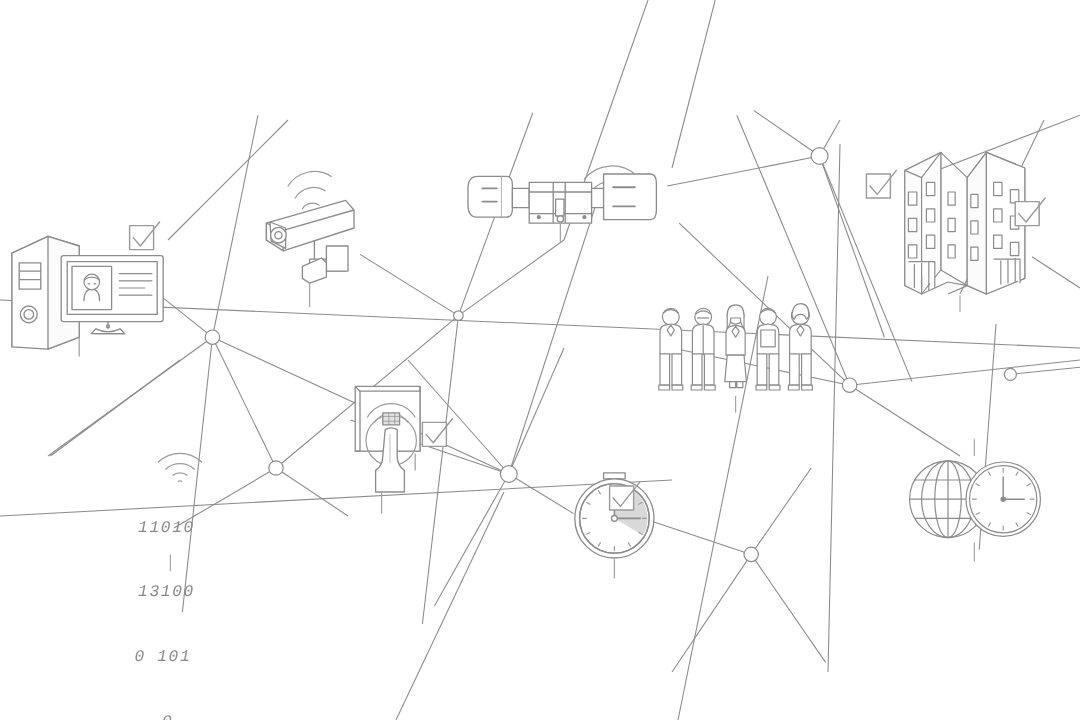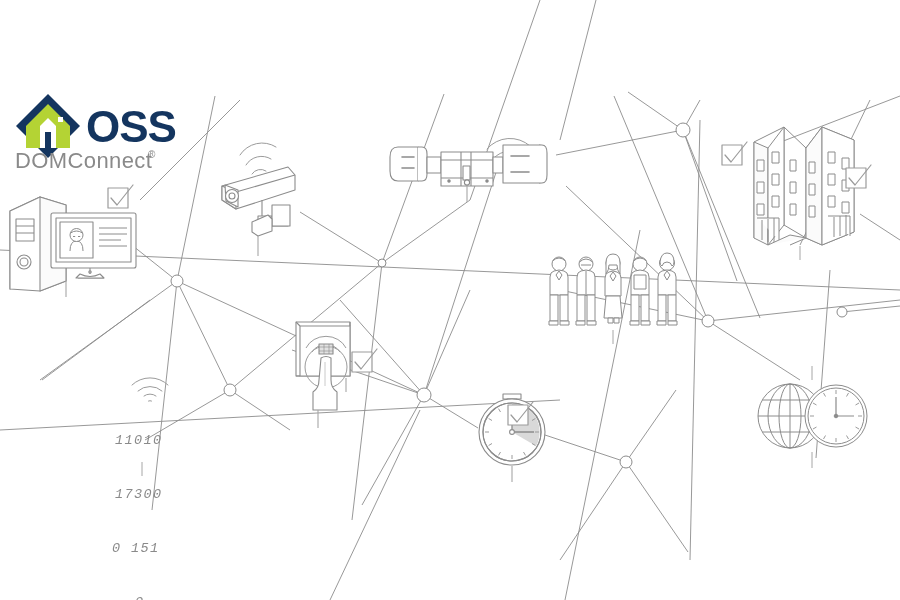--- a/index.html
+++ b/index.html
@@ -404,38 +404,21 @@
           <rect x="0" y="0" width="20" height="20" fill="#ffffff"></rect>
           <path d="M3 10 L9 17 L25 -3"></path>
         </g>
         <g fill="none" stroke="#9b9b9b" stroke-width="1.2" stroke-linejoin="round" stroke-linecap="round" transform="translate(508,405)">
           <rect x="0" y="0" width="20" height="20" fill="#ffffff"></rect>
           <path d="M3 10 L9 17 L25 -3"></path>
         </g>
       </g>
   </svg>
 
-  <div class="brand-wrap">
-    <svg class="brand-svg" width="190" height="80" viewBox="0 0 190 80">
-
-      <g>
-        <path d="M34 2 L66 34 L34 66 L2 34 Z" fill="#14355f"></path>
-        <path d="M34 12 L56 34 L56 56 L12 56 L12 34 Z" fill="#b4d334"></path>
-        <path d="M26 34 L34 26 L42 34 L42 56 L26 56 Z" fill="#ffffff"></path>
-        <rect x="31" y="40" width="6" height="16" fill="#14355f"></rect>
-        <rect x="44" y="25" width="5" height="5" fill="#ffffff"></rect>
-      </g>
-
-      <text x="72" y="50" font-family="'Liberation Sans', sans-serif" font-size="44" font-weight="bold" fill="#14355f" letter-spacing="-1">OSS</text>
-
-      <text x="1" y="76" font-family="'Liberation Sans', sans-serif" font-size="22" fill="#8a8a8a" letter-spacing="0.4">DOMConnect</text>
-      <text x="134" y="66" font-family="'Liberation Sans', sans-serif" font-size="10" fill="#8a8a8a">®</text>
-    </svg>
-  </div>
 
   <div class="binary-block">
     <div class="b-l1">11010</div>
-    <div class="b-l2">17300</div>
-    <div class="b-l3">0 151</div>
+    <div class="b-l2">13100</div>
+    <div class="b-l3">0 101</div>
     <div class="b-l4">0</div>
   </div>
 
 </div>
 
 </body></html>

